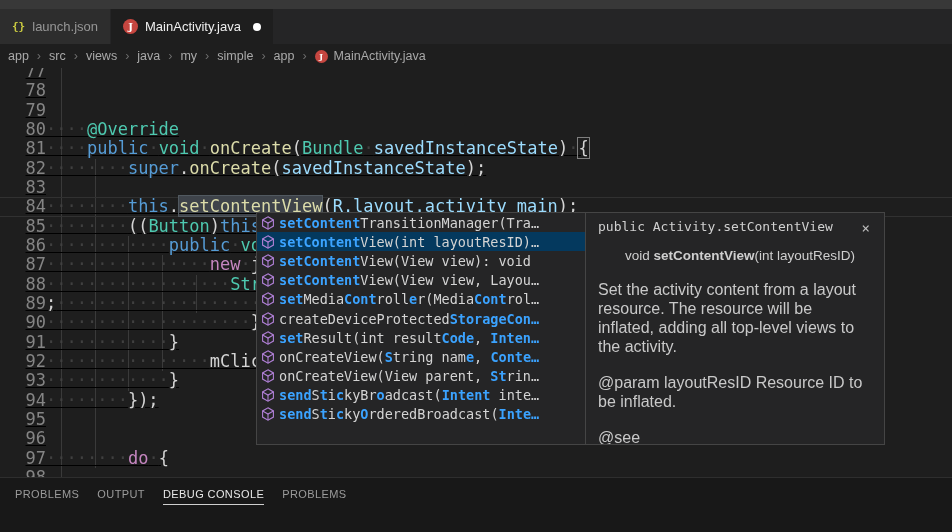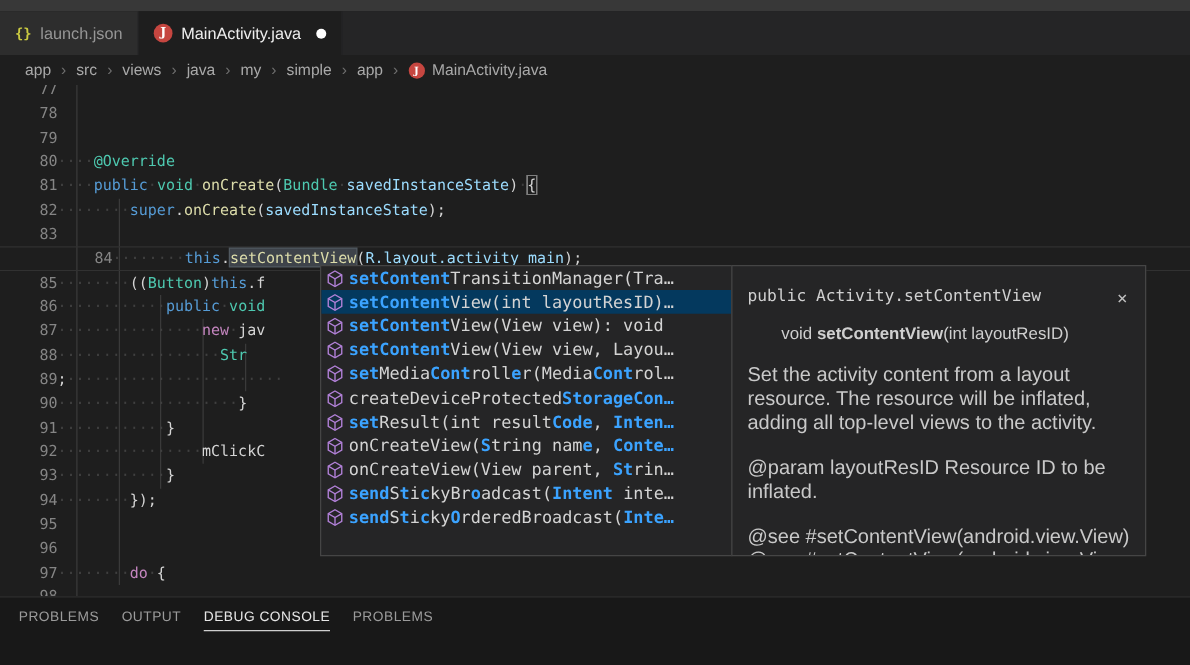--- a/index.html
+++ b/index.html
@@ -15,32 +15,32 @@
   .tab { display:flex; align-items:center; gap:7px; padding:0 12px; font-size:13px;
          color:#969696; background:#2d2d2d; border-right:1px solid #252526; cursor:pointer; }
   .tab.active { background:#1e1e1e; color:#eeeeee; }
   .json-braces { color:#cbcb41; font-family:"DejaVu Sans Mono", monospace; font-size:11px; font-weight:bold; }
   .java-badge { width:15px; height:15px; border-radius:50%; background:#c64640; color:#fff;
                 font-size:10px; font-weight:bold; display:flex; align-items:center; justify-content:center;
                 font-family:"DejaVu Serif", serif; flex:none; }
   .mod-dot { width:8px; height:8px; border-radius:50%; background:#fff; margin-left:5px; }
 
   
-  .breadcrumb { height:24px; display:flex; align-items:center; padding-left:20px; gap:8px;
+  .breadcrumb { height:24px; display:flex; align-items:center; padding-left:8px; gap:8px;
                 font-size:12.5px; color:#a9a9a9; background:#1e1e1e; }
   .crumb { cursor:pointer; display:flex; align-items:center; gap:6px; }
   .crumb-sep { color:#6f6f6f; }
   .breadcrumb .java-badge { width:13px; height:13px; font-size:8px; }
 
   
   .editor { position:absolute; top:68px; left:0; right:0; height:409px; overflow:hidden; background:#1e1e1e; }
   .code-lines { position:absolute; top:-6px; left:0; right:0; }
   .line { display:flex; height:19.33px; line-height:19.33px; white-space:pre;
-          font-family:"DejaVu Sans Mono", monospace; font-size:12px; }
-  .line.current { box-shadow: inset 0 1px 0 #313131, inset 0 -1px 0 #313131; padding-left: 44px; }
+          font-family:"DejaVu Sans Mono", monospace; font-size:17px;text-decoration:underline; }
+  .line.current { box-shadow: inset 0 1px 0 #313131, inset 0 -1px 0 #313131; }
   .ln { width:46px; text-align:right; color:#858585; flex:none; }
   .code { }
   .tok-ws { color:#404040; }
   .tok-kw { color:#569cd6; }
   .tok-type { color:#4ec9b0; }
   .tok-method { color:#dcdcaa; }
   .tok-methodHl { color:#dcdcaa; background:#3e434a; box-shadow:0 0 0 1px #515960; }
   .tok-var { color:#9cdcfe; }
   .tok-plain { color:#d4d4d4; }
   .tok-ctrl { color:#c586c0; }
@@ -51,22 +51,22 @@
   .suggest { position:absolute; left:256px; top:144px; display:flex; z-index:5; }
   .s-list { width:330px; height:233px; background:#252526; border:1px solid #454545; overflow:hidden; }
   .s-item { display:flex; align-items:center; height:19.2px; padding-left:3px; gap:3px;
             font-family:"DejaVu Sans Mono", monospace; font-size:13.5px; color:#d4d4d4;
             white-space:pre; cursor:pointer; overflow:hidden; }
   .s-item.selected { background:#04395e; }
   .s-item .hl { color:#3ba3ff; font-weight:bold; }
   .s-icon { width:16px; height:16px; flex:none; }
 
   
-  .doc { width:332px; height:233px; background:#252526; border:1px solid #454545; margin-left:-1px;
-         padding:17px 12px; overflow:hidden; color:#c9c9c9; }
+  .doc { width:300px; height:233px; background:#252526; border:1px solid #454545; margin-left:-1px;
+         padding:6px 12px; overflow:hidden; color:#c9c9c9; }
   .doc-header { display:flex; justify-content:space-between; align-items:flex-start;
                 font-family:"DejaVu Sans Mono", monospace; font-size:13px; color:#d0d0d0; margin-bottom:13px; }
   .doc-close { color:#c0c0c0; font-size:14px; line-height:1; cursor:pointer; padding:2px 2px 0 8px; }
   .doc-sig { font-size:13.5px; margin-bottom:17px; color:#cfcfcf;margin-left:27px; }
   .doc-para { font-size:16px; line-height:19px; margin-bottom:17px; white-space:pre-wrap; }
 
   
   .panel { position:absolute; left:0; right:0; top:477px; height:55px; background:#181818;
            border-top:1px solid #2e2e2e; }
   .panel-tabs { display:flex; gap:18px; padding:10px 0 0 15px; font-size:11px;

